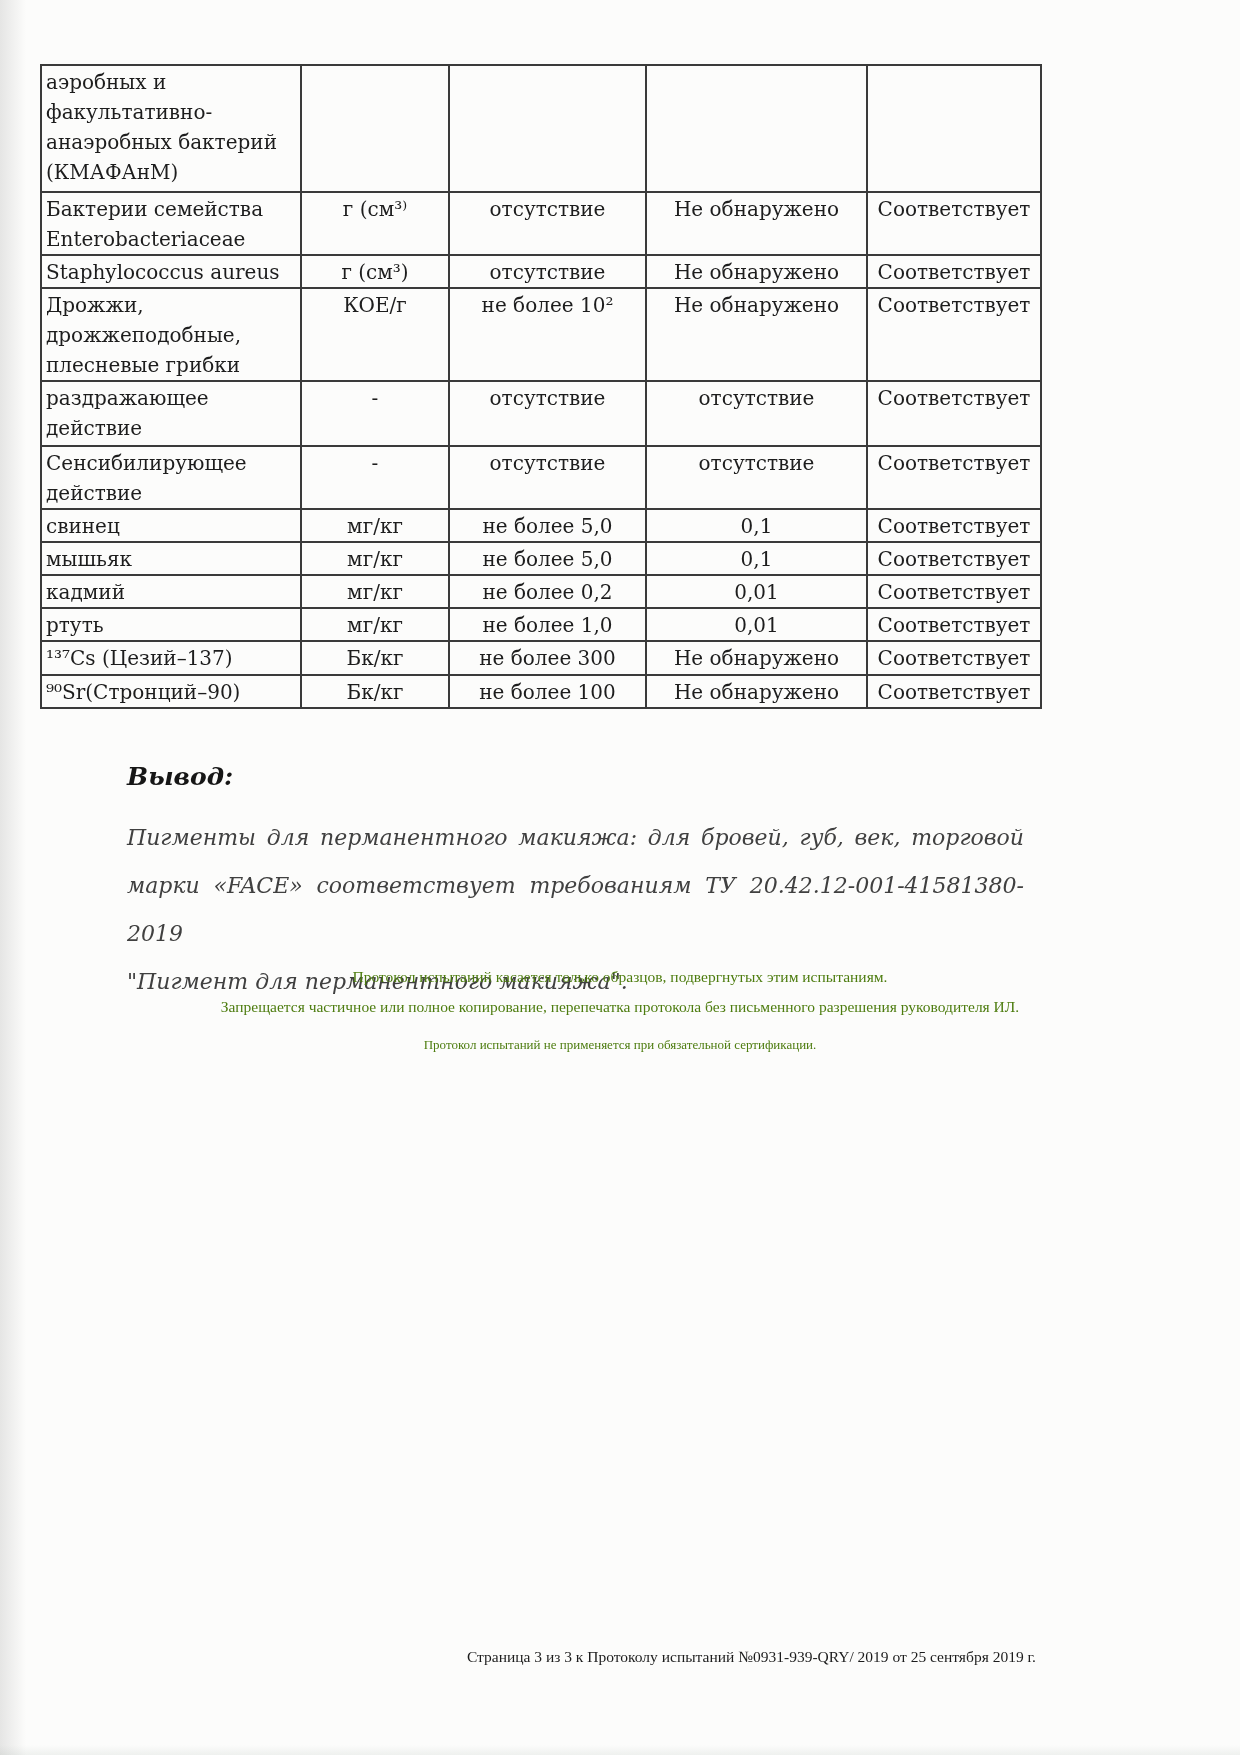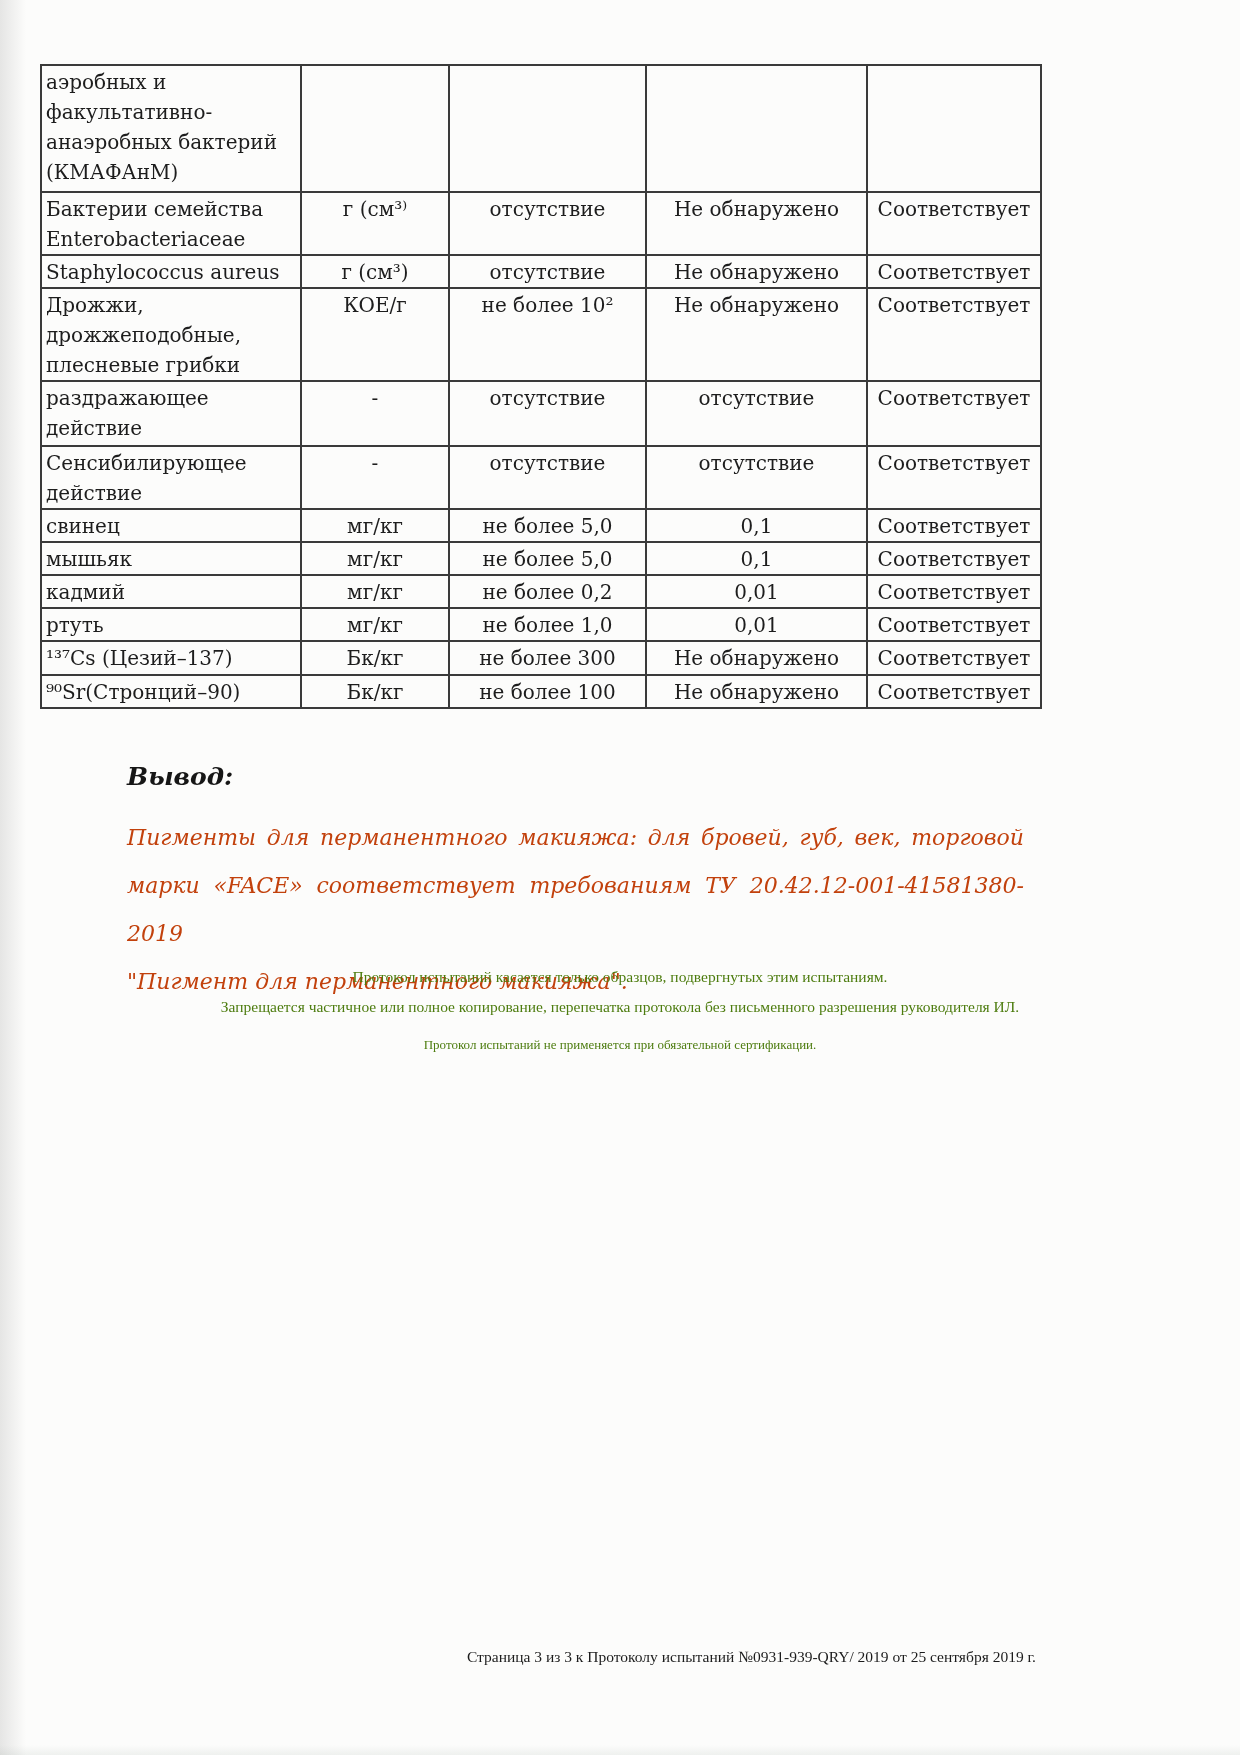--- a/index.html
+++ b/index.html
@@ -70,21 +70,21 @@
     font-style: italic;
     color: #161616;
   }
   .conclusion-text {
     position: absolute;
     left: 127px;
     top: 814px;
     width: 897px;
     font-size: 22px;
     font-style: italic;
-    color: #c2410c;
+    color: #404040;
   }
   .concl-line {
     line-height: 48px;
     white-space: nowrap;
   }
   .concl-line.justified {
     white-space: normal;
     text-align: justify;
     text-align-last: justify;
   }

